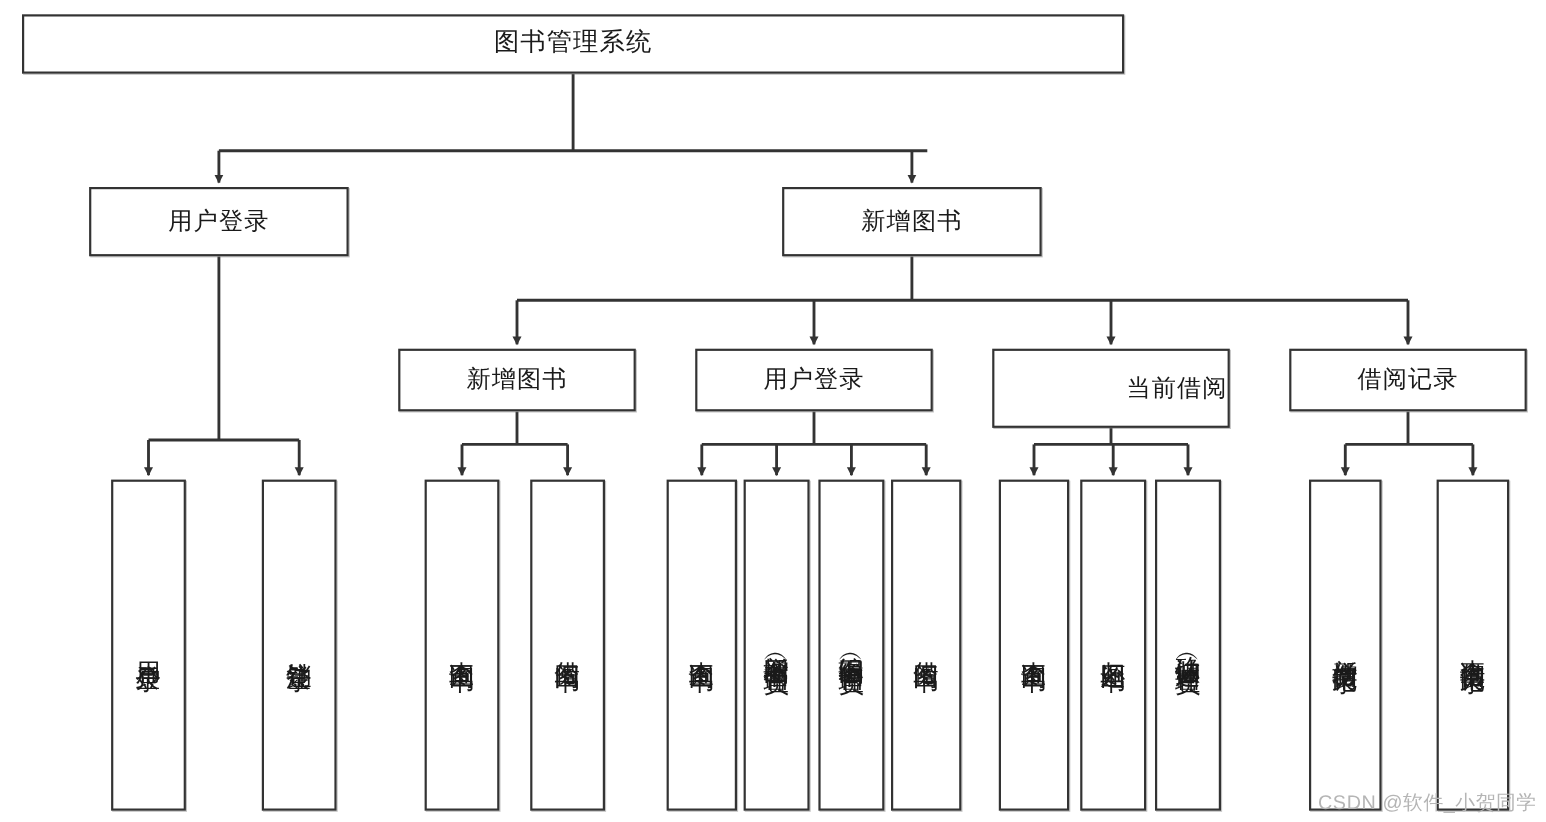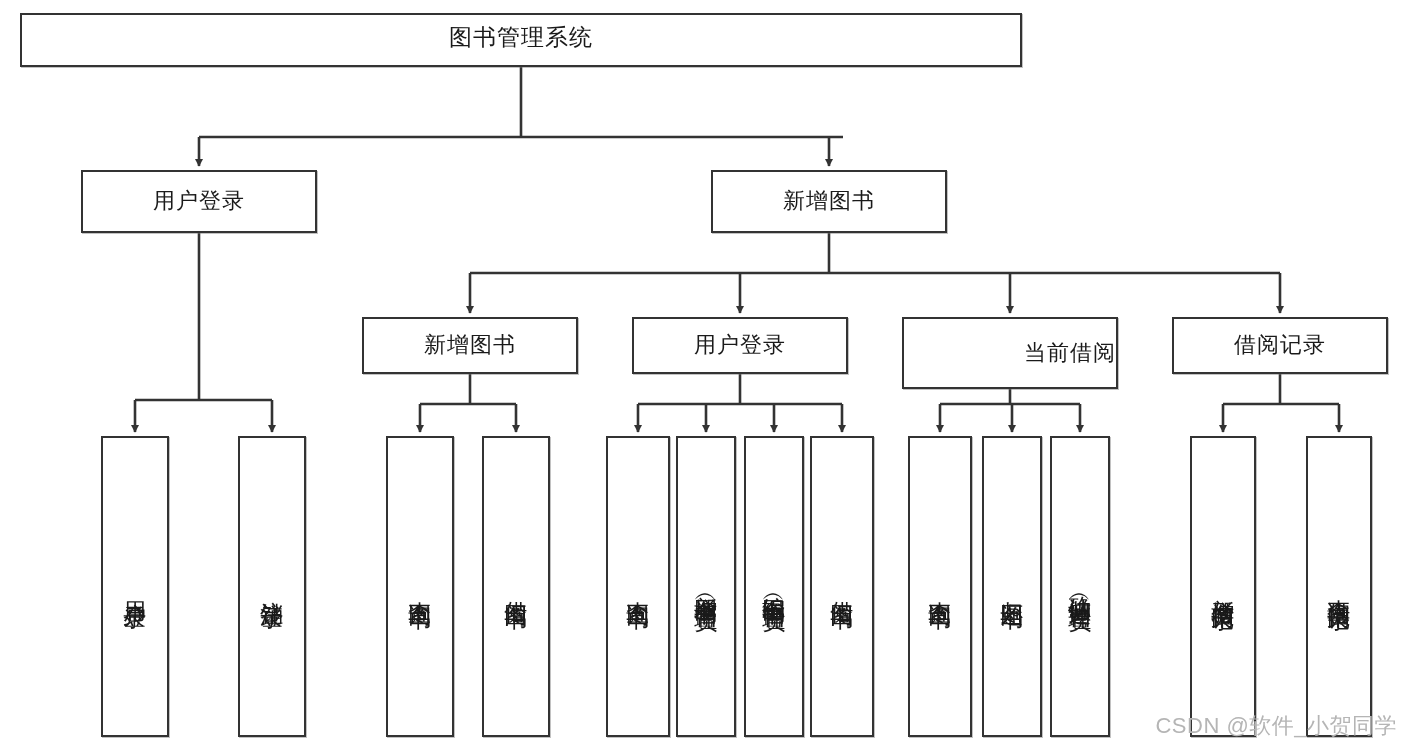--- a/index.html
+++ b/index.html
@@ -56,21 +56,21 @@
     font-size: 23px;
     line-height: 1.32;
     letter-spacing: 2px;
     white-space: nowrap;
     color: #1a1a1a;
   }
   .watermark {
     position: absolute;
     right: 8px;
     bottom: 6px;
-    font-size: 22px;
+    font-size: 18px;
     color: #b5b5b5;
     letter-spacing: 0.5px;
     white-space: nowrap;
     font-family: "Liberation Sans", "DejaVu Sans", sans-serif;
   }
 </style>
 </head>
 <body>
 
 <div id="canvas">

